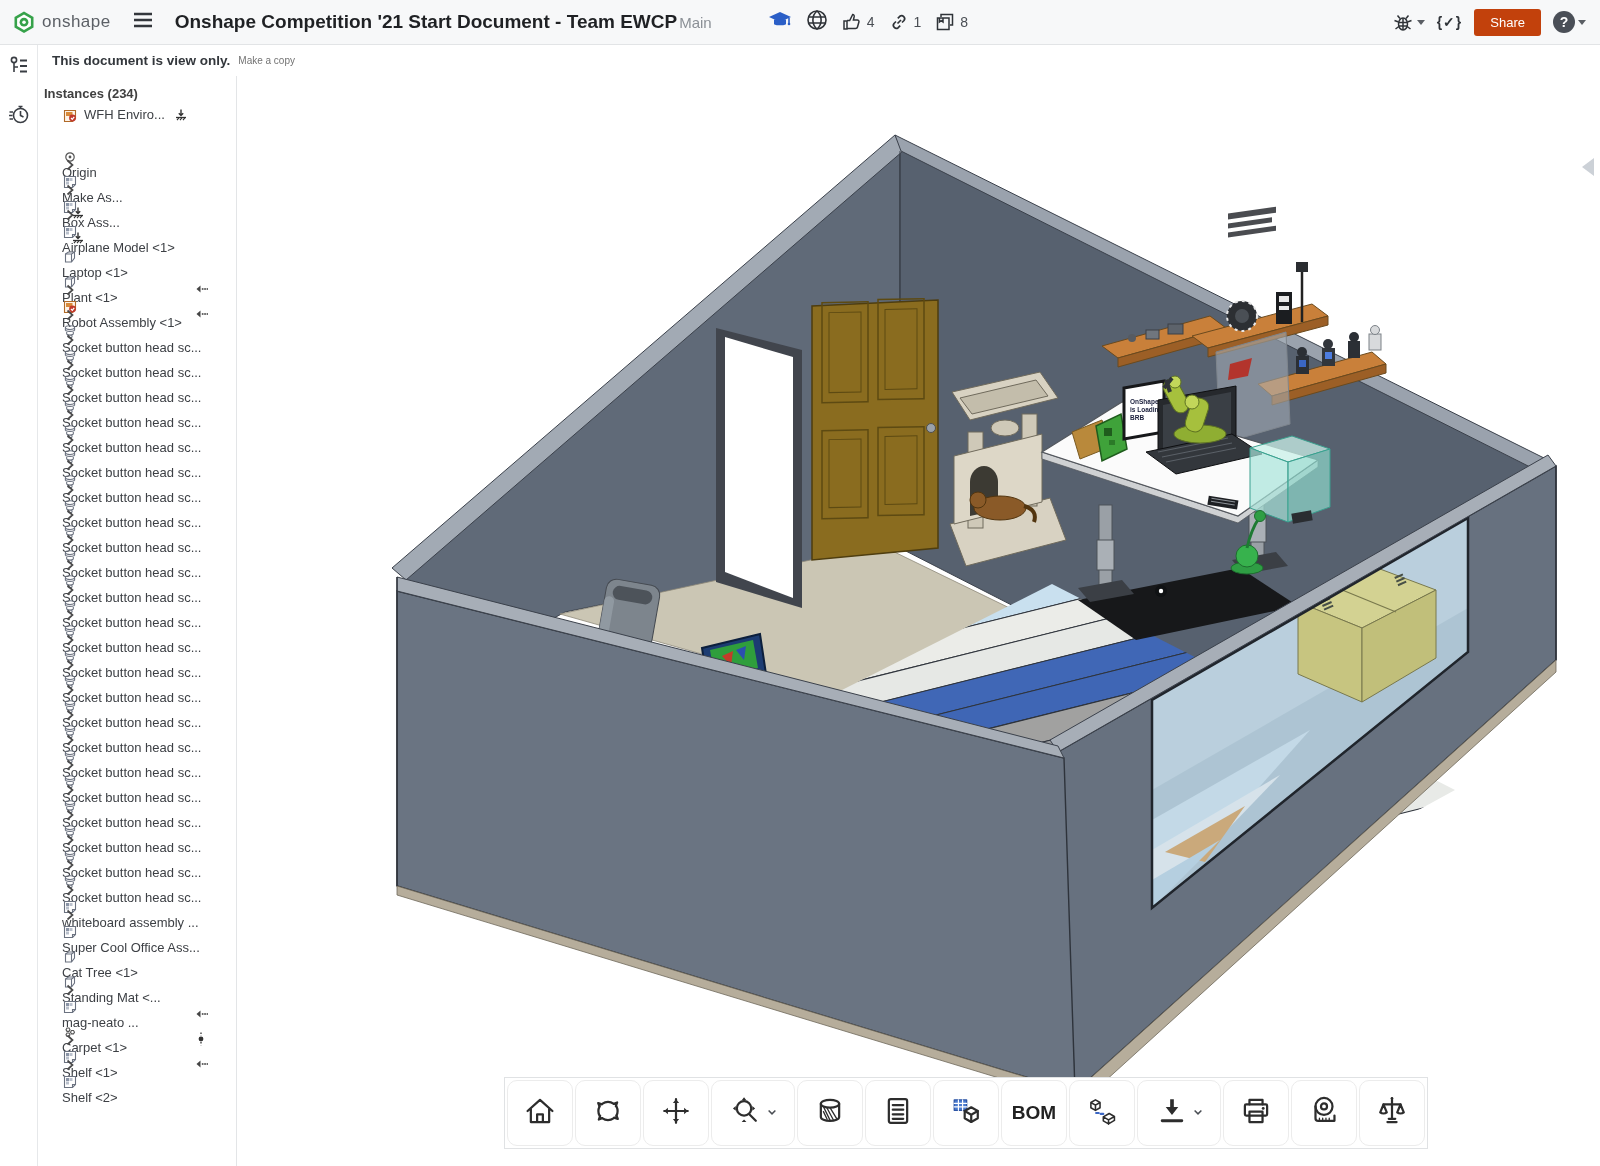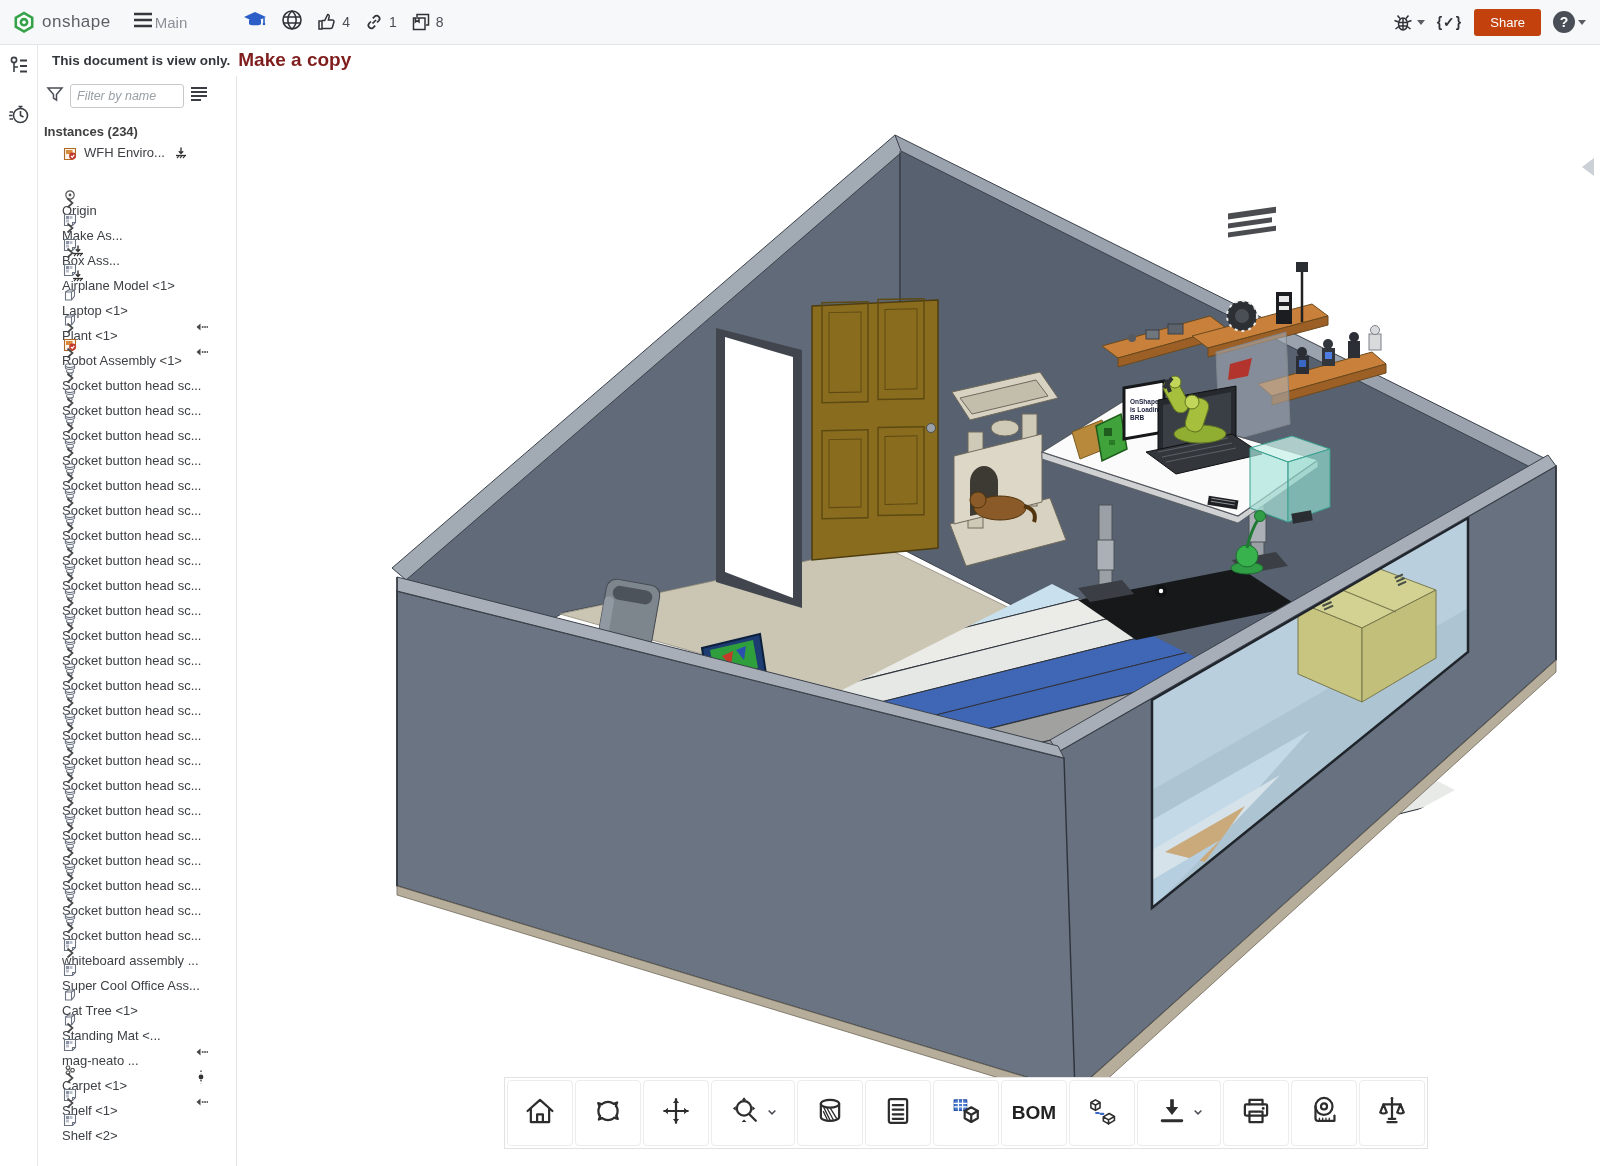--- a/index.html
+++ b/index.html
@@ -28,21 +28,21 @@
 
   
   #leftstrip { position:absolute; left:0; top:45px; width:38px; height:1121px;
     background:#fff; border-right:1px solid #e6e8ea; display:flex; flex-direction:column;
     align-items:center; padding-top:10px; gap:22px; }
 
   
   #banner { position:absolute; left:42px; top:45px; height:30px; right:0; background:#fff;
     display:flex; align-items:center; padding-left:10px; gap:8px; }
   #banner .msg { font-size:13.5px; font-weight:bold; color:#33373c; }
-  #banner .link { font-size:19px; font-weight:bold; color:#7f1d1d; cursor:pointer; }
+  #banner .link { font-size:10px; font-weight:normal; color:#737373; cursor:pointer; }
 
   
   #sidebar { position:absolute; left:38px; top:76px; width:199px; height:1090px;
     background:#fff; border-right:1px solid #e3e5e7; overflow:hidden; }
   .filter-row { display:flex; align-items:center; gap:6px; padding:8px 6px 6px 8px; }
   .filter-input { width:114px; height:24px; border:1px solid #c7cacd; border-radius:3px;
     font-size:12.5px; font-style:italic; padding:0 6px; color:#444; }
   .filter-input::placeholder { color:#9aa0a6; font-style:italic; }
   .instances-label { font-size:13px; font-weight:bold; color:#404040; padding:10px 0 6px 6px; }
   .tree { }
@@ -62,21 +62,21 @@
   
   #viewport { position:absolute; left:237px; top:76px; width:1363px; height:1090px; background:#fff; }
   #scene { position:absolute; left:0; top:0; }
   .right-collapse { position:absolute; right:6px; top:82px; width:0; height:0;
     border-top:9px solid transparent; border-bottom:9px solid transparent;
     border-right:12px solid #ccd1d7; cursor:pointer; }
 
   
   #toolbar { position:absolute; left:267px; top:1001px; display:flex; background:#fff;
     border:1px solid #e0e2e4; padding:2px; gap:2px; }
-  .tool-btn { width:66px; height:66px; background:#fff; border:1px solid #ececec; border-radius:4px;
+  .tool-btn { width:66px; height:66px; background:#fff; border:1px solid #ececec; border-radius:10px;
     display:flex; align-items:center; justify-content:center; cursor:pointer; gap:3px; }
   .tool-btn.wide { width:84px; }
   .bom-text { font-size:19px; font-weight:bold; color:#222; font-family:"Liberation Sans",sans-serif; }
 </style>
 </head>
 <body>
 
 <div id="stage">
 
   <div id="topbar">
@@ -87,20 +87,21 @@
         <circle cx="12" cy="12.2" r="4.4" fill="#36a24a"></circle>
         <circle cx="12" cy="12.2" r="1.8" fill="#ffffff"></circle>
       </svg>
       <span class="logo-text">onshape</span>
     </div>
     <div class="hamburger">
       <svg width="20" height="16" viewBox="0 0 20 16">
           <path d="M1 2 H19 M1 8 H19 M1 14 H19" stroke="#33373c" stroke-width="2.6"></path>
         </svg>
     </div>
+    <span class="doc-title">Onshape Competition '21 Start Document - Team EWCP</span>
     <span class="workspace">Main</span>
 
     <div class="tb-icons">
       <span>
         <svg width="24" height="20" viewBox="0 0 24 20">
             <polygon points="12,2 23,7 12,12 1,7" fill="#2b5fc7"></polygon>
             <path d="M6 9.5 V14 c0,1.8 12,1.8 12,0 V9.5" fill="#2b5fc7"></path>
             <path d="M21 8 V13" stroke="#2b5fc7" stroke-width="1.6"></path>
             <circle cx="21" cy="14" r="1.3" fill="#2b5fc7"></circle>
           </svg>
@@ -168,33 +169,20 @@
         </svg>
     </span>
   </div>
 
   <div id="banner">
     <span class="msg">This document is view only.</span>
     <span class="link">Make a copy</span>
   </div>
 
   <div id="sidebar">
-    <div class="filter-row">
-      <span>
-        <svg width="18" height="18" viewBox="0 0 18 18" fill="none" stroke="#4a4e54" stroke-width="1.5">
-            <path d="M2 3 H16 L10.5 9.5 V15 L7.5 13 V9.5 Z"></path>
-          </svg>
-      </span>
-      <input class="filter-input" type="text" placeholder="Filter by name" style="">
-      <span>
-        <svg width="18" height="16" viewBox="0 0 18 16" stroke="#3a3e44" stroke-width="1.8">
-            <path d="M1 2 H17 M1 6 H17 M1 10 H17 M1 14 H11"></path>
-          </svg>
-      </span>
-    </div>
     <div class="instances-label">Instances (234)</div>
     <div class="tree" id="tree">
         <div class="tree-row">
           <span class="chev-slot"></span>
           <span class="t-icon">
             <svg width="16" height="16" viewBox="0 0 16 16" fill="none" stroke="#6b7280" stroke-width="1.1">
               <path d="M2.5 2.5 H13.5 V10.5 L10.5 13.5 H2.5 Z" fill="#fdf3e7" stroke="#b06a28"></path>
               <rect x="4" y="4" width="6.5" height="4" fill="#d98a3a" stroke="none"></rect>
               <circle cx="10.5" cy="10" r="3.4" fill="#c0392b" stroke="none"></circle>
               <path d="M9 10 l1.3 1.3 L12.2 8.8" stroke="#fff" stroke-width="1.2"></path>

